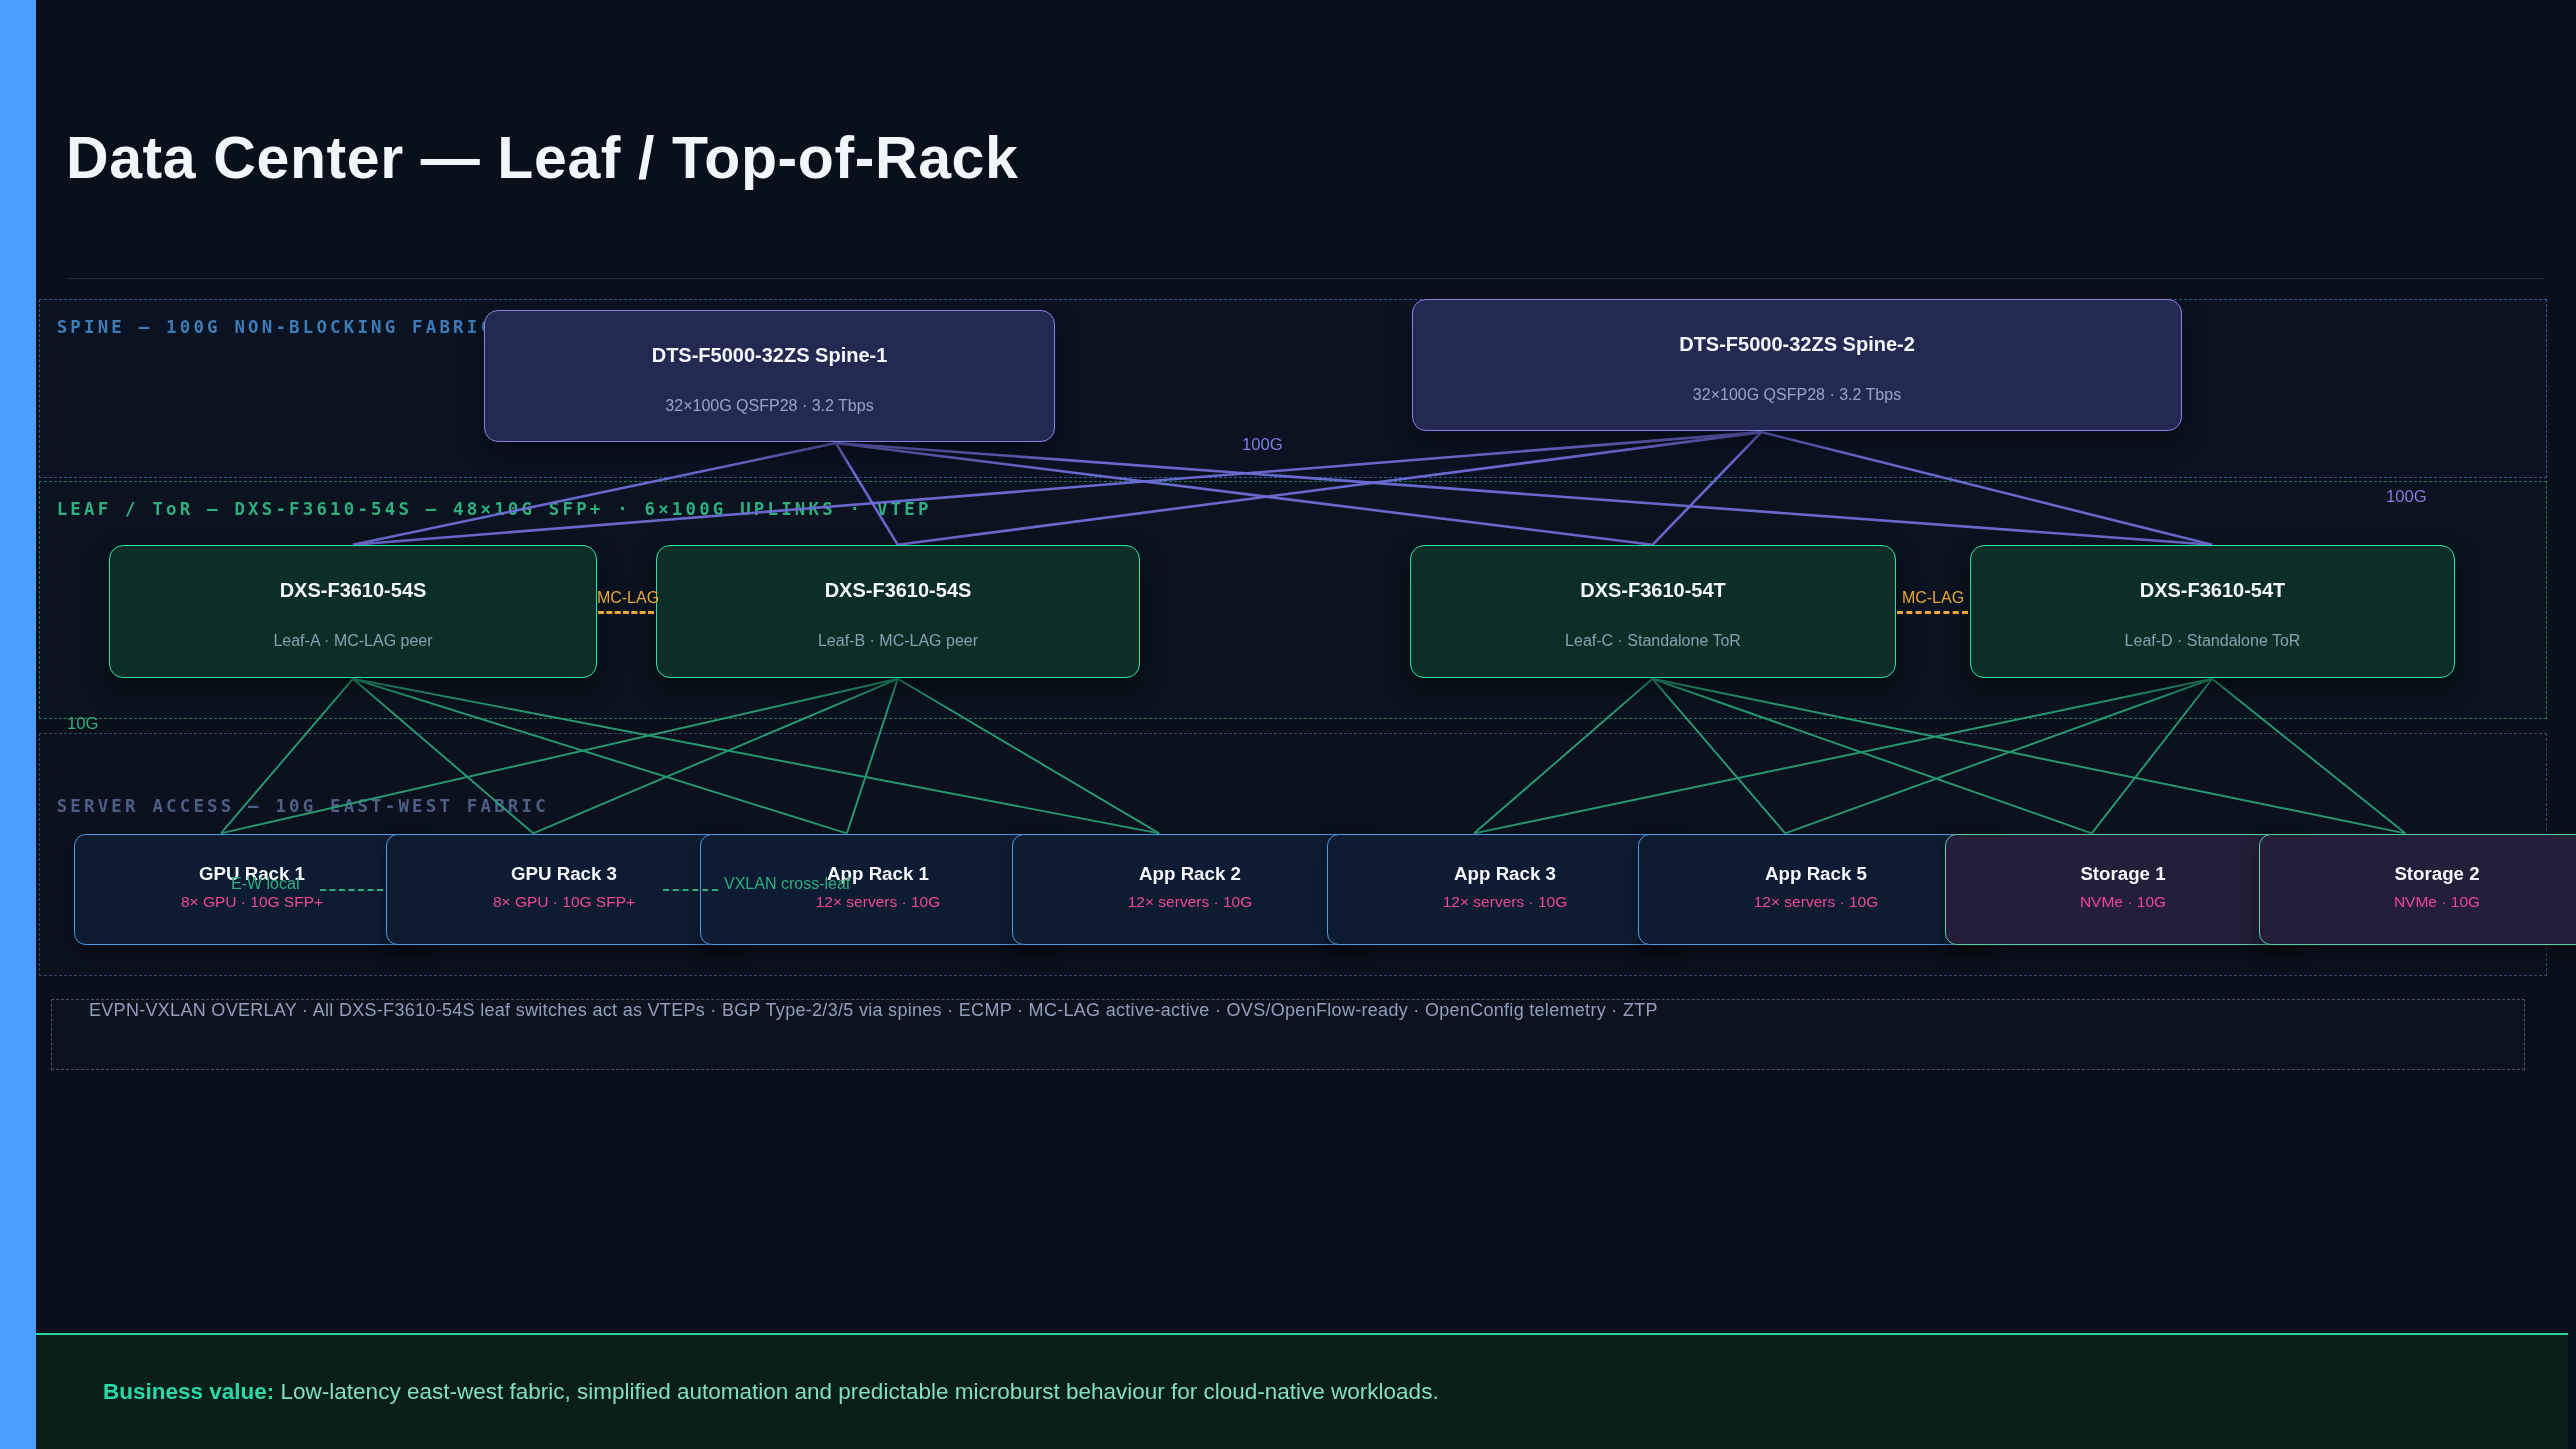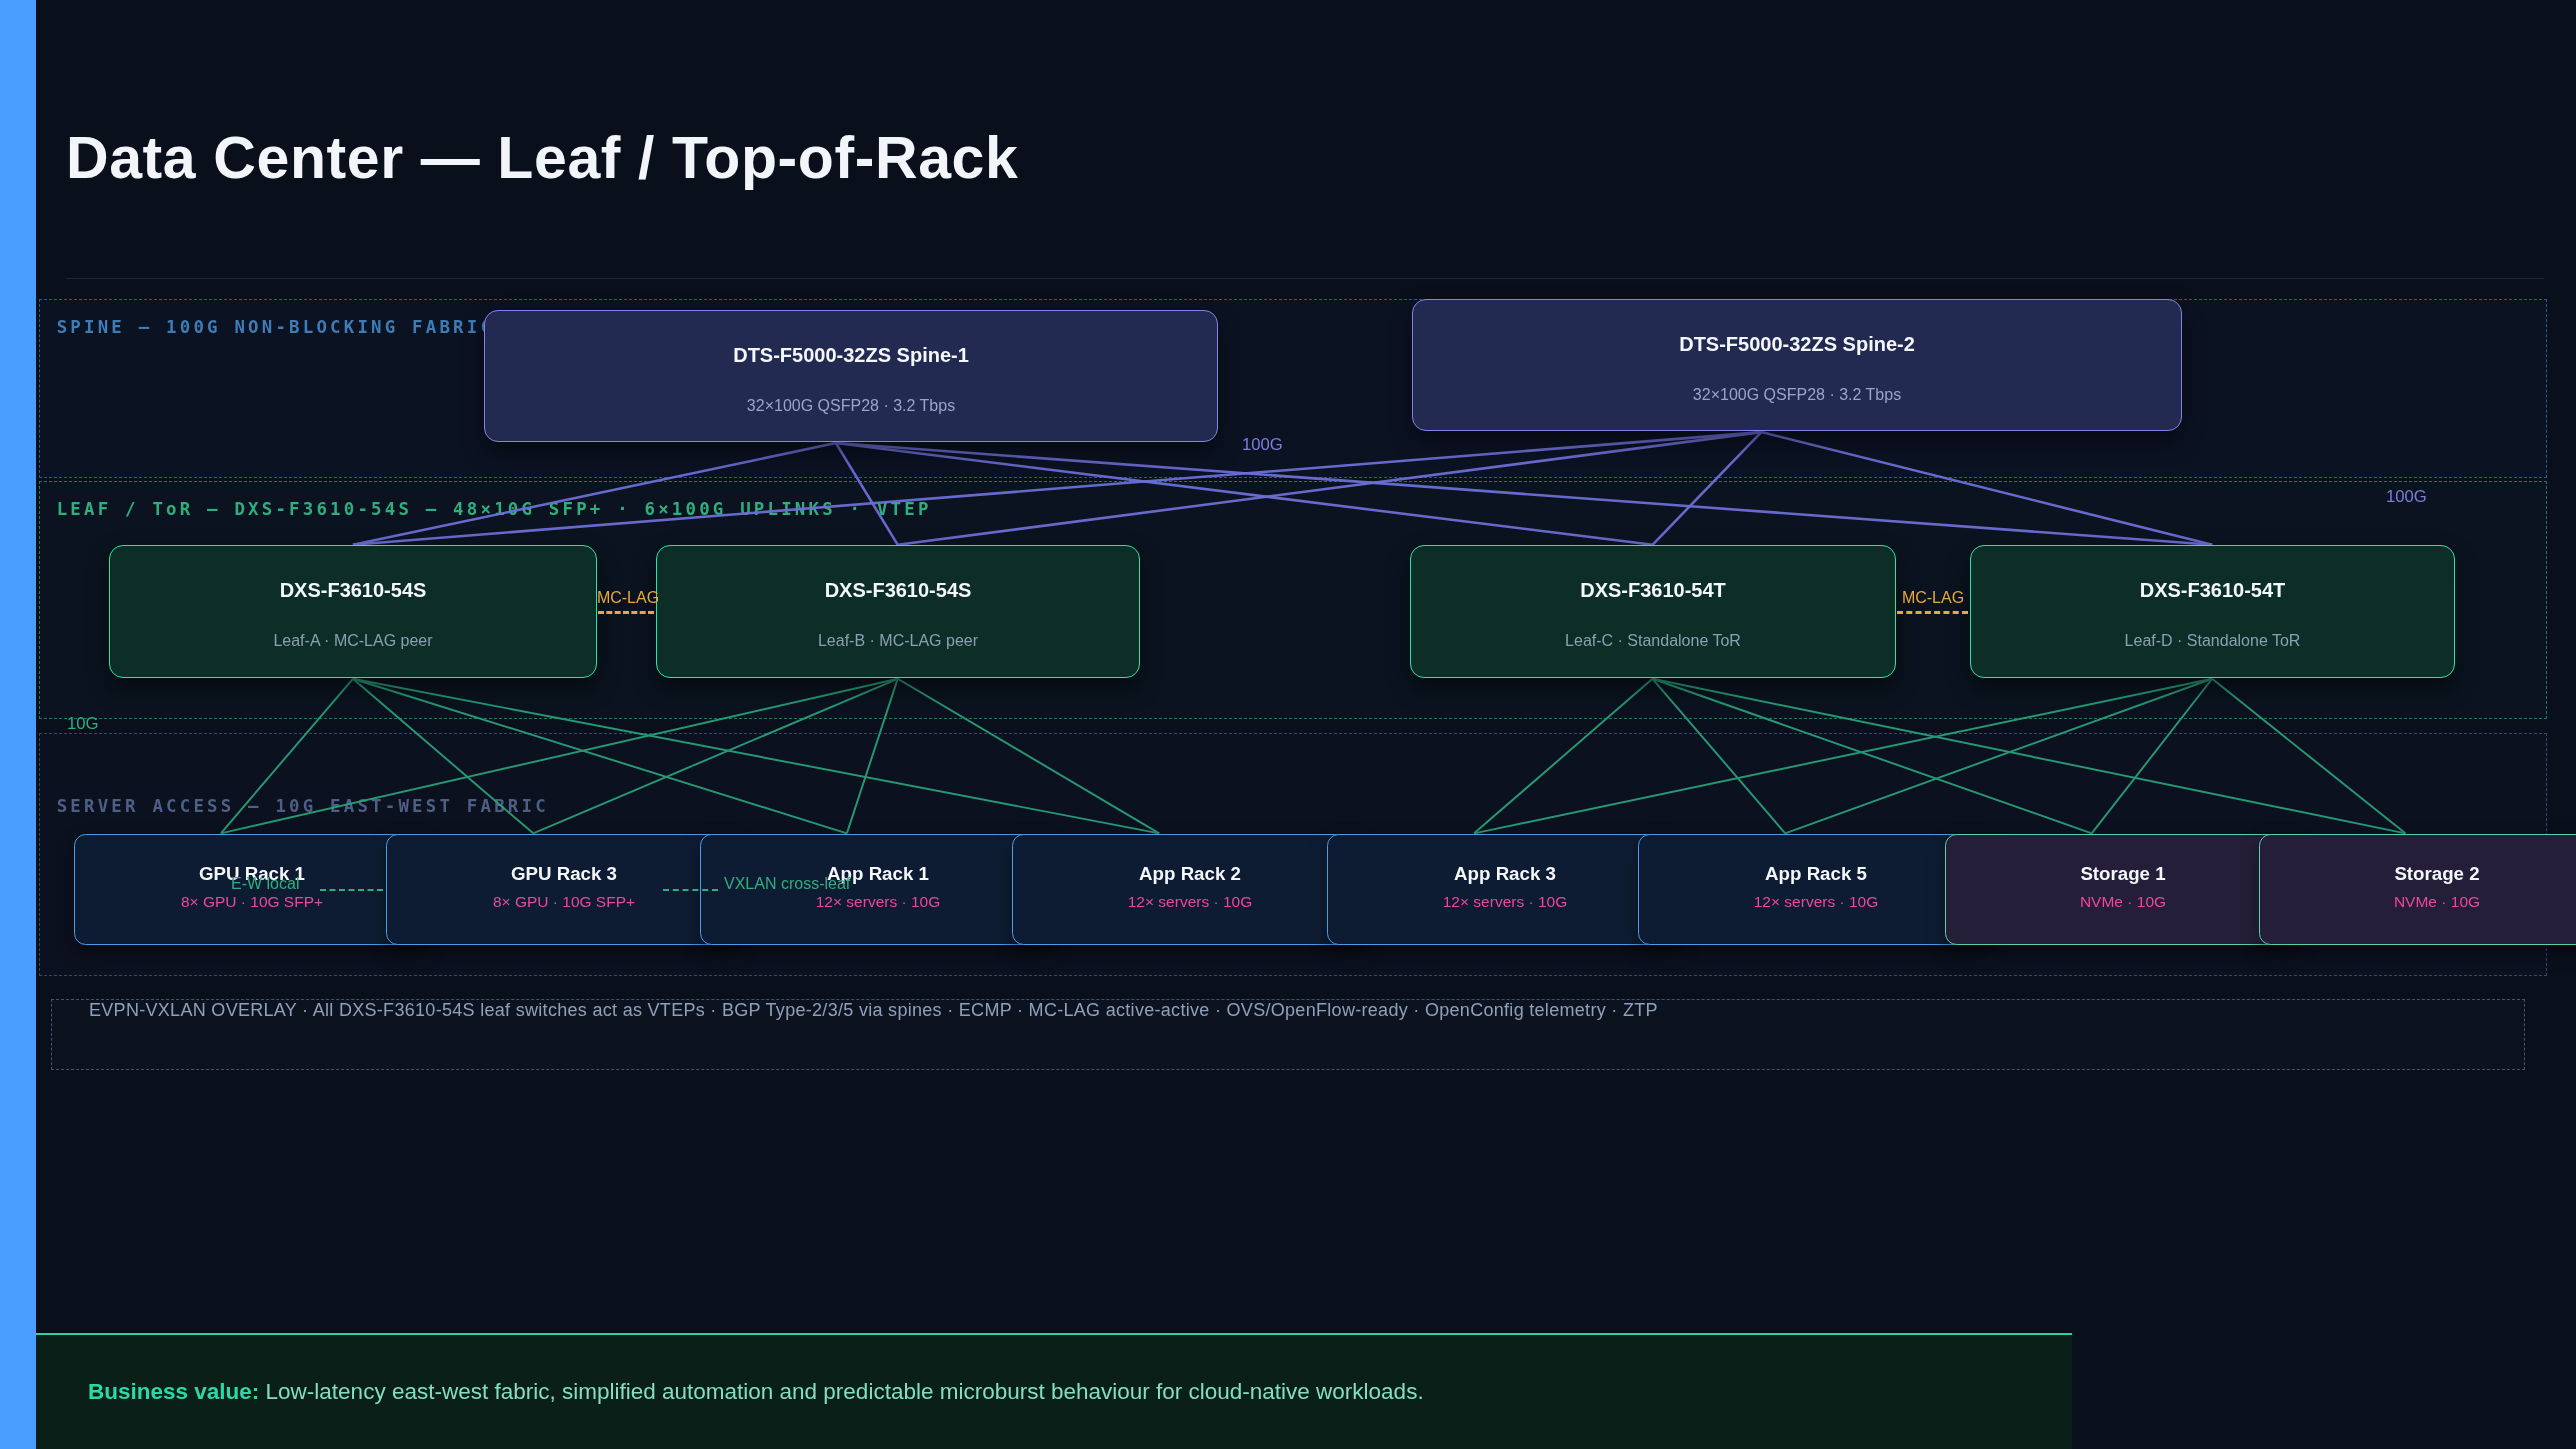--- a/index.html
+++ b/index.html
@@ -44,21 +44,21 @@
   #wires { position:absolute; left:0; top:0; width:2576px; height:1449px; z-index:2; }
 
   
   .node { position:absolute; border-radius:14px; z-index:3;
     box-shadow:0 10.3px 23px rgba(0,0,0,0.45); }
   .node-title { position:absolute; top:33px; left:0; width:100%; text-align:center;
     color:#f4f7fb; font-size:20px; font-weight:bold; }
   .node-sub { position:absolute; top:86px; left:0; width:100%; text-align:center;
     color:#93a2bd; font-size:16px; }
   .spine-node { top:0; height:132px; background:#232a52; border:1.9px solid #8583e6; }
-  #spine-1 { left:484px; top:310px; width:734px; }
+  #spine-1 { left:484px; top:310px; width:571px; }
   #spine-2 { left:1412px; top:299px; width:770px; }
   .spine-node .node-sub { color:#9aa3c9; }
 
   .leaf-node { top:545px; height:133px; background:#0d2e26; border:1.9px solid #2be3a7; }
   #leaf-a { left:109px;  width:488px; }
   #leaf-b { left:656px; width:484px; }
   #leaf-c { left:1410px; width:486px; }
   #leaf-d { left:1970px; width:485px; }
   .leaf-node .node-sub { color:#89a0b2; }
 
@@ -96,23 +96,23 @@
   
   .overlay-strip {
     position:absolute; left:51px; top:999px; width:2474px; height:71px;
     border:1.3px dashed #46536e; background:rgba(255,255,255,0.015);
     display:flex; align-items:flex-start; z-index:5;
   }
   .overlay-strip span { margin-left:37px; color:#8fa0bc; font-size:18px; letter-spacing:0.3px; }
 
   
   .footer {
-    position:absolute; left:0; top:1333px; width:2072px; height:116px;
+    position:absolute; left:0; top:1333px; width:2568px; height:116px;
     background:#0a1f18; border-top:2.6px solid #2bd3a2;
-    display:flex; align-items:center; z-index:30;
+    display:flex; align-items:center; z-index:30;padding-left:15px;
   }
   .footer .wrap { margin-left:88px; font-size:22.5px; color:#83dfc2; }
   .footer .bv { color:#2bd9a6; font-weight:bold; }
 </style>
 </head>
 <body>
 
 <div id="stage">
 
   <div class="page-title">Data Center — Leaf / Top-of-Rack</div>

